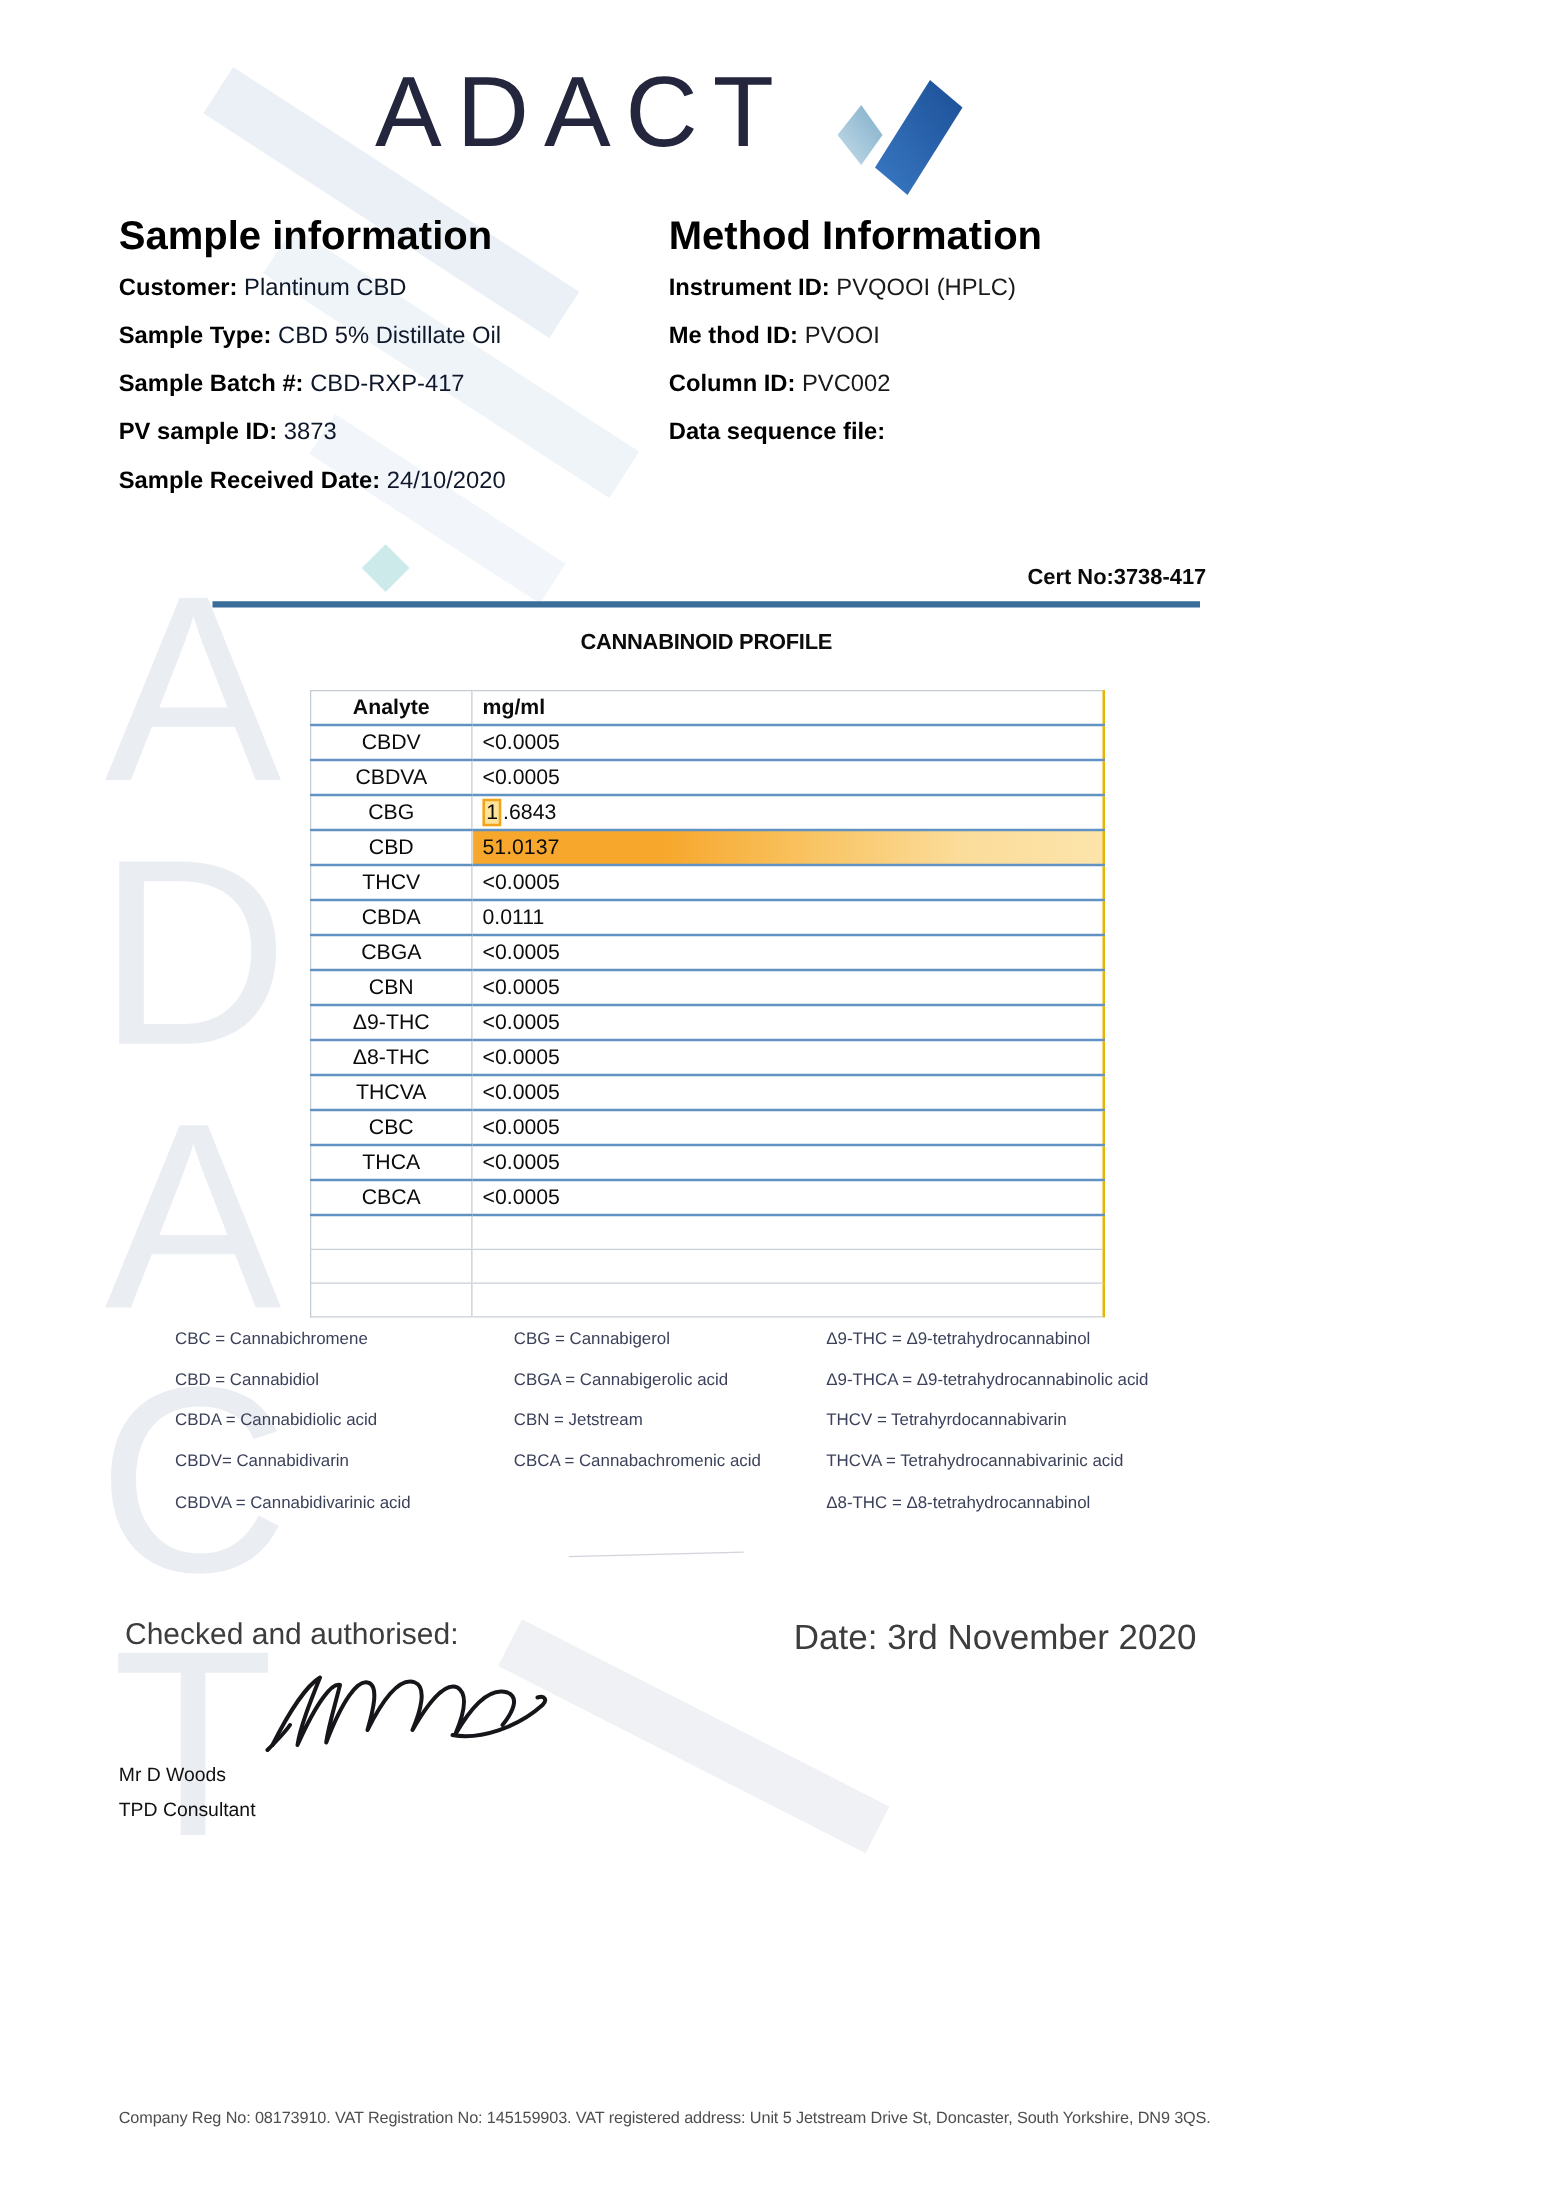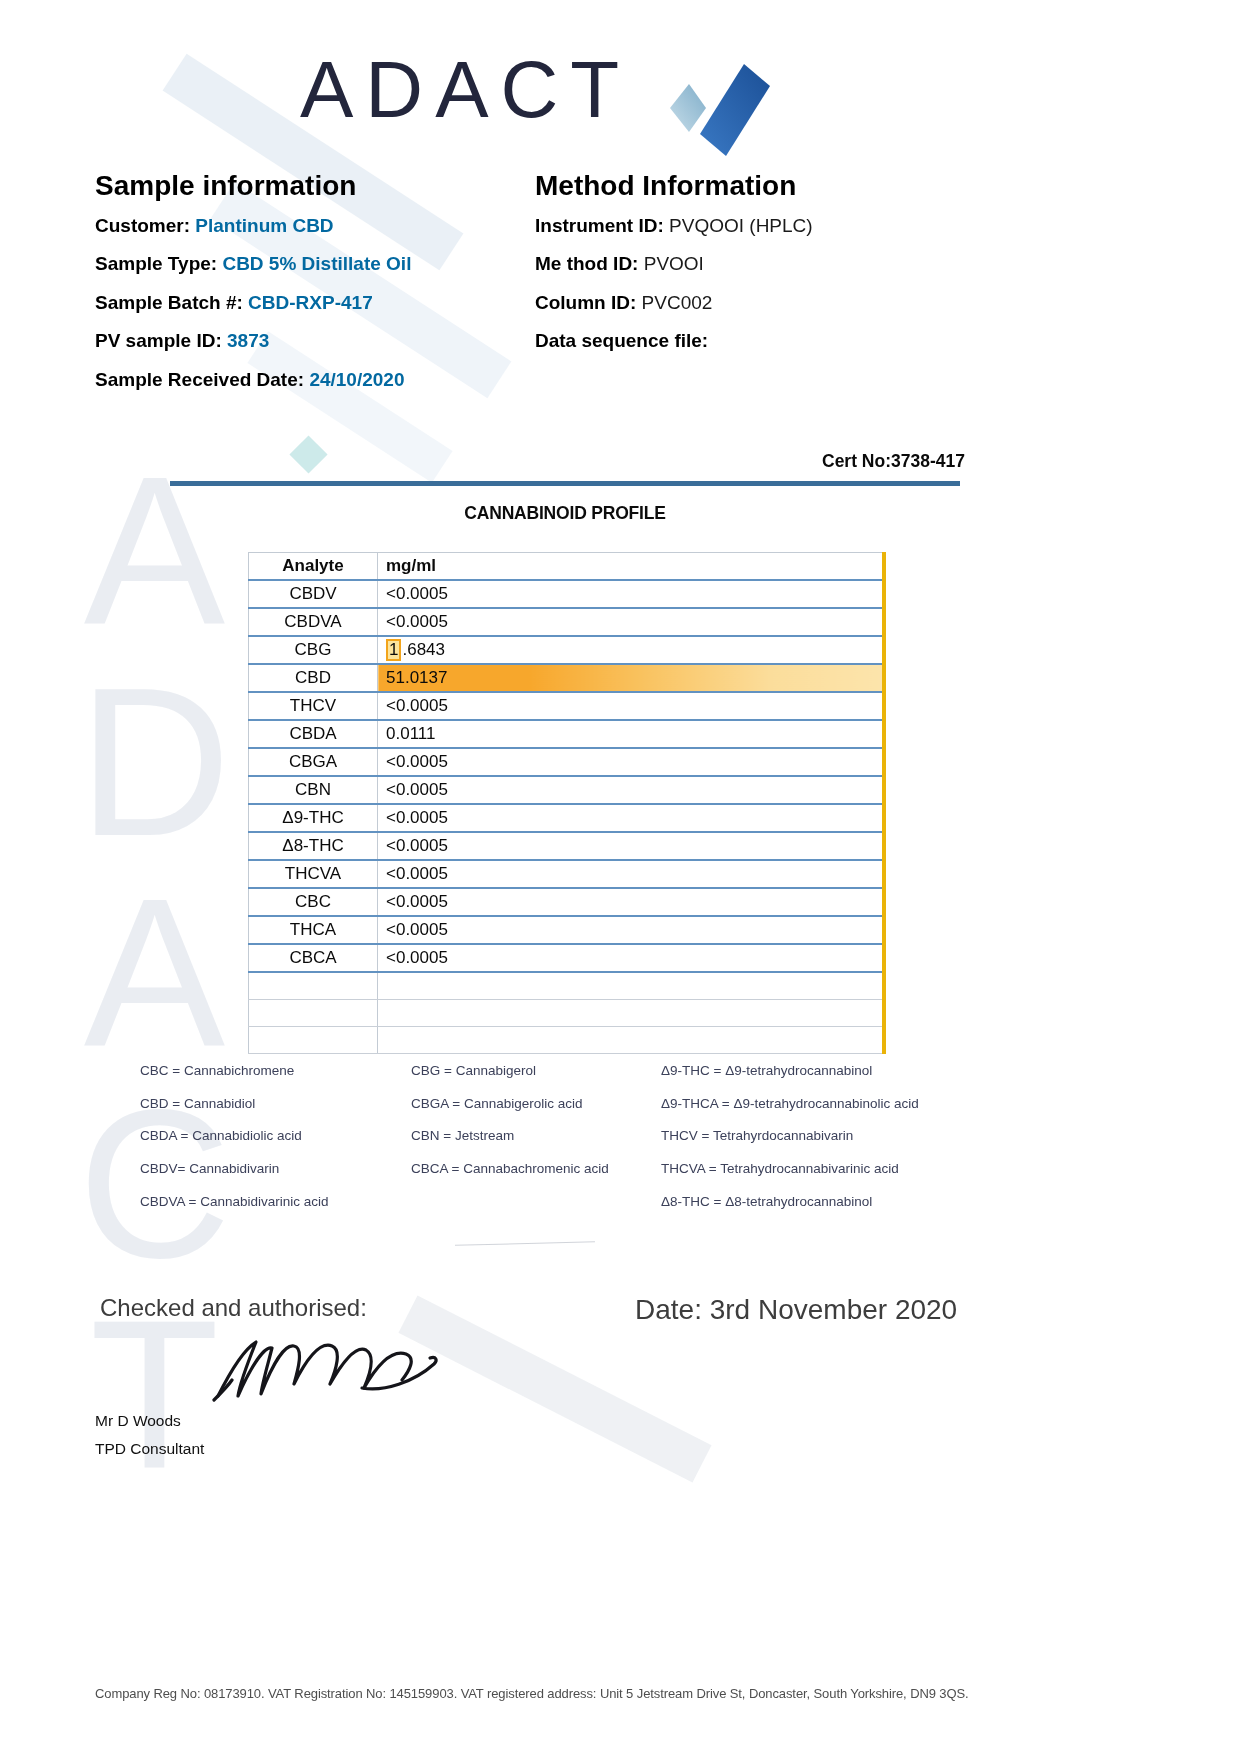--- a/index.html
+++ b/index.html
@@ -27,45 +27,45 @@
   .wm-squiggle { left:455px; top:1243px; width:140px; border-top:1.5px solid #c9cdd4; transform:rotate(-1.5deg); opacity:.85; }
 
   
   .logo-text {
     left:300px; top:50px; font-size:80px; font-weight:200;
     letter-spacing:12px; color:#23263c; line-height:1;
   }
   .logo-mark { left:646px; top:52px; }
 
   
-  .info-title { font-size:28px; font-weight:700; color:#000; margin:0 0 14px 0; }
+  .info-title { font-size:32px; font-weight:700; color:#000; margin:0 0 14px 0; }
   .sample-block { left:95px;  top:170px; width:440px; z-index:1; }
   .method-block { left:535px; top:170px; width:470px; z-index:1; }
   .info-row { margin:0 0 17.5px 0; font-size:19px; line-height:1.1; white-space:nowrap; }
   .info-row .lbl { font-weight:700; color:#000;text-align:right; }
   .info-row .val { font-weight:400; color:#1a1a1a; }
-  .sample-block .info-row .val { font-weight:700; color:#0369a1; }
+  .sample-block .info-row .val { font-weight:400; color:#0f172a; }
   .data-file-value { font-size:19px; color:#1a1a1a; white-space:pre; }
 
   .cert-no { left:822px; top:451px; font-size:17.5px; font-weight:700; color:#0a0a0a; z-index:1; }
 
   
   .rule { left:170px; top:481px; width:790px; height:5px; background:#3a6d99; z-index:1; }
   .profile-title {
     left:170px; top:503px; width:790px; text-align:center;
     font-size:17.5px; font-weight:700; letter-spacing:-0.2px; color:#0c0c0c; z-index:1;
   }
   .cann-table { left:248px; top:552px; z-index:1; border-collapse:collapse; }
   .cann-table th, .cann-table td {
     height:26px; font-size:17px; padding:0 14px;
     border-bottom:2px solid #6292c1; border-left:1px solid #c3cbd4;
     color:#0b0b0b; background:transparent;
   }
   .cann-table th { border-top:1px solid #c3cbd4; font-weight:700; }
-  .cann-table th:last-child, .cann-table td:last-child { border-right:4px solid #eab308; }
+  .cann-table th:last-child, .cann-table td:last-child { border-right:2px solid #eab308; }
   .c-analyte { width:100px; text-align:center; }
   .c-value   { width:482px; text-align:left; padding-left:8px !important; }
   .cann-table tr.empty td { border-bottom:1px solid #c9cfd7; }
   .hl-full {
     background:linear-gradient(90deg,#f7a72c 0%,#f7a72c 30%,#f9c565 55%,#fbdd9b 78%,#fce4ab 100%) !important;
   }
   .hl-box {
     display:inline-block; background:#fce49c; border:2px solid #f2a41b;
     padding:0 1px; margin-right:1px; line-height:1.1;
   }

